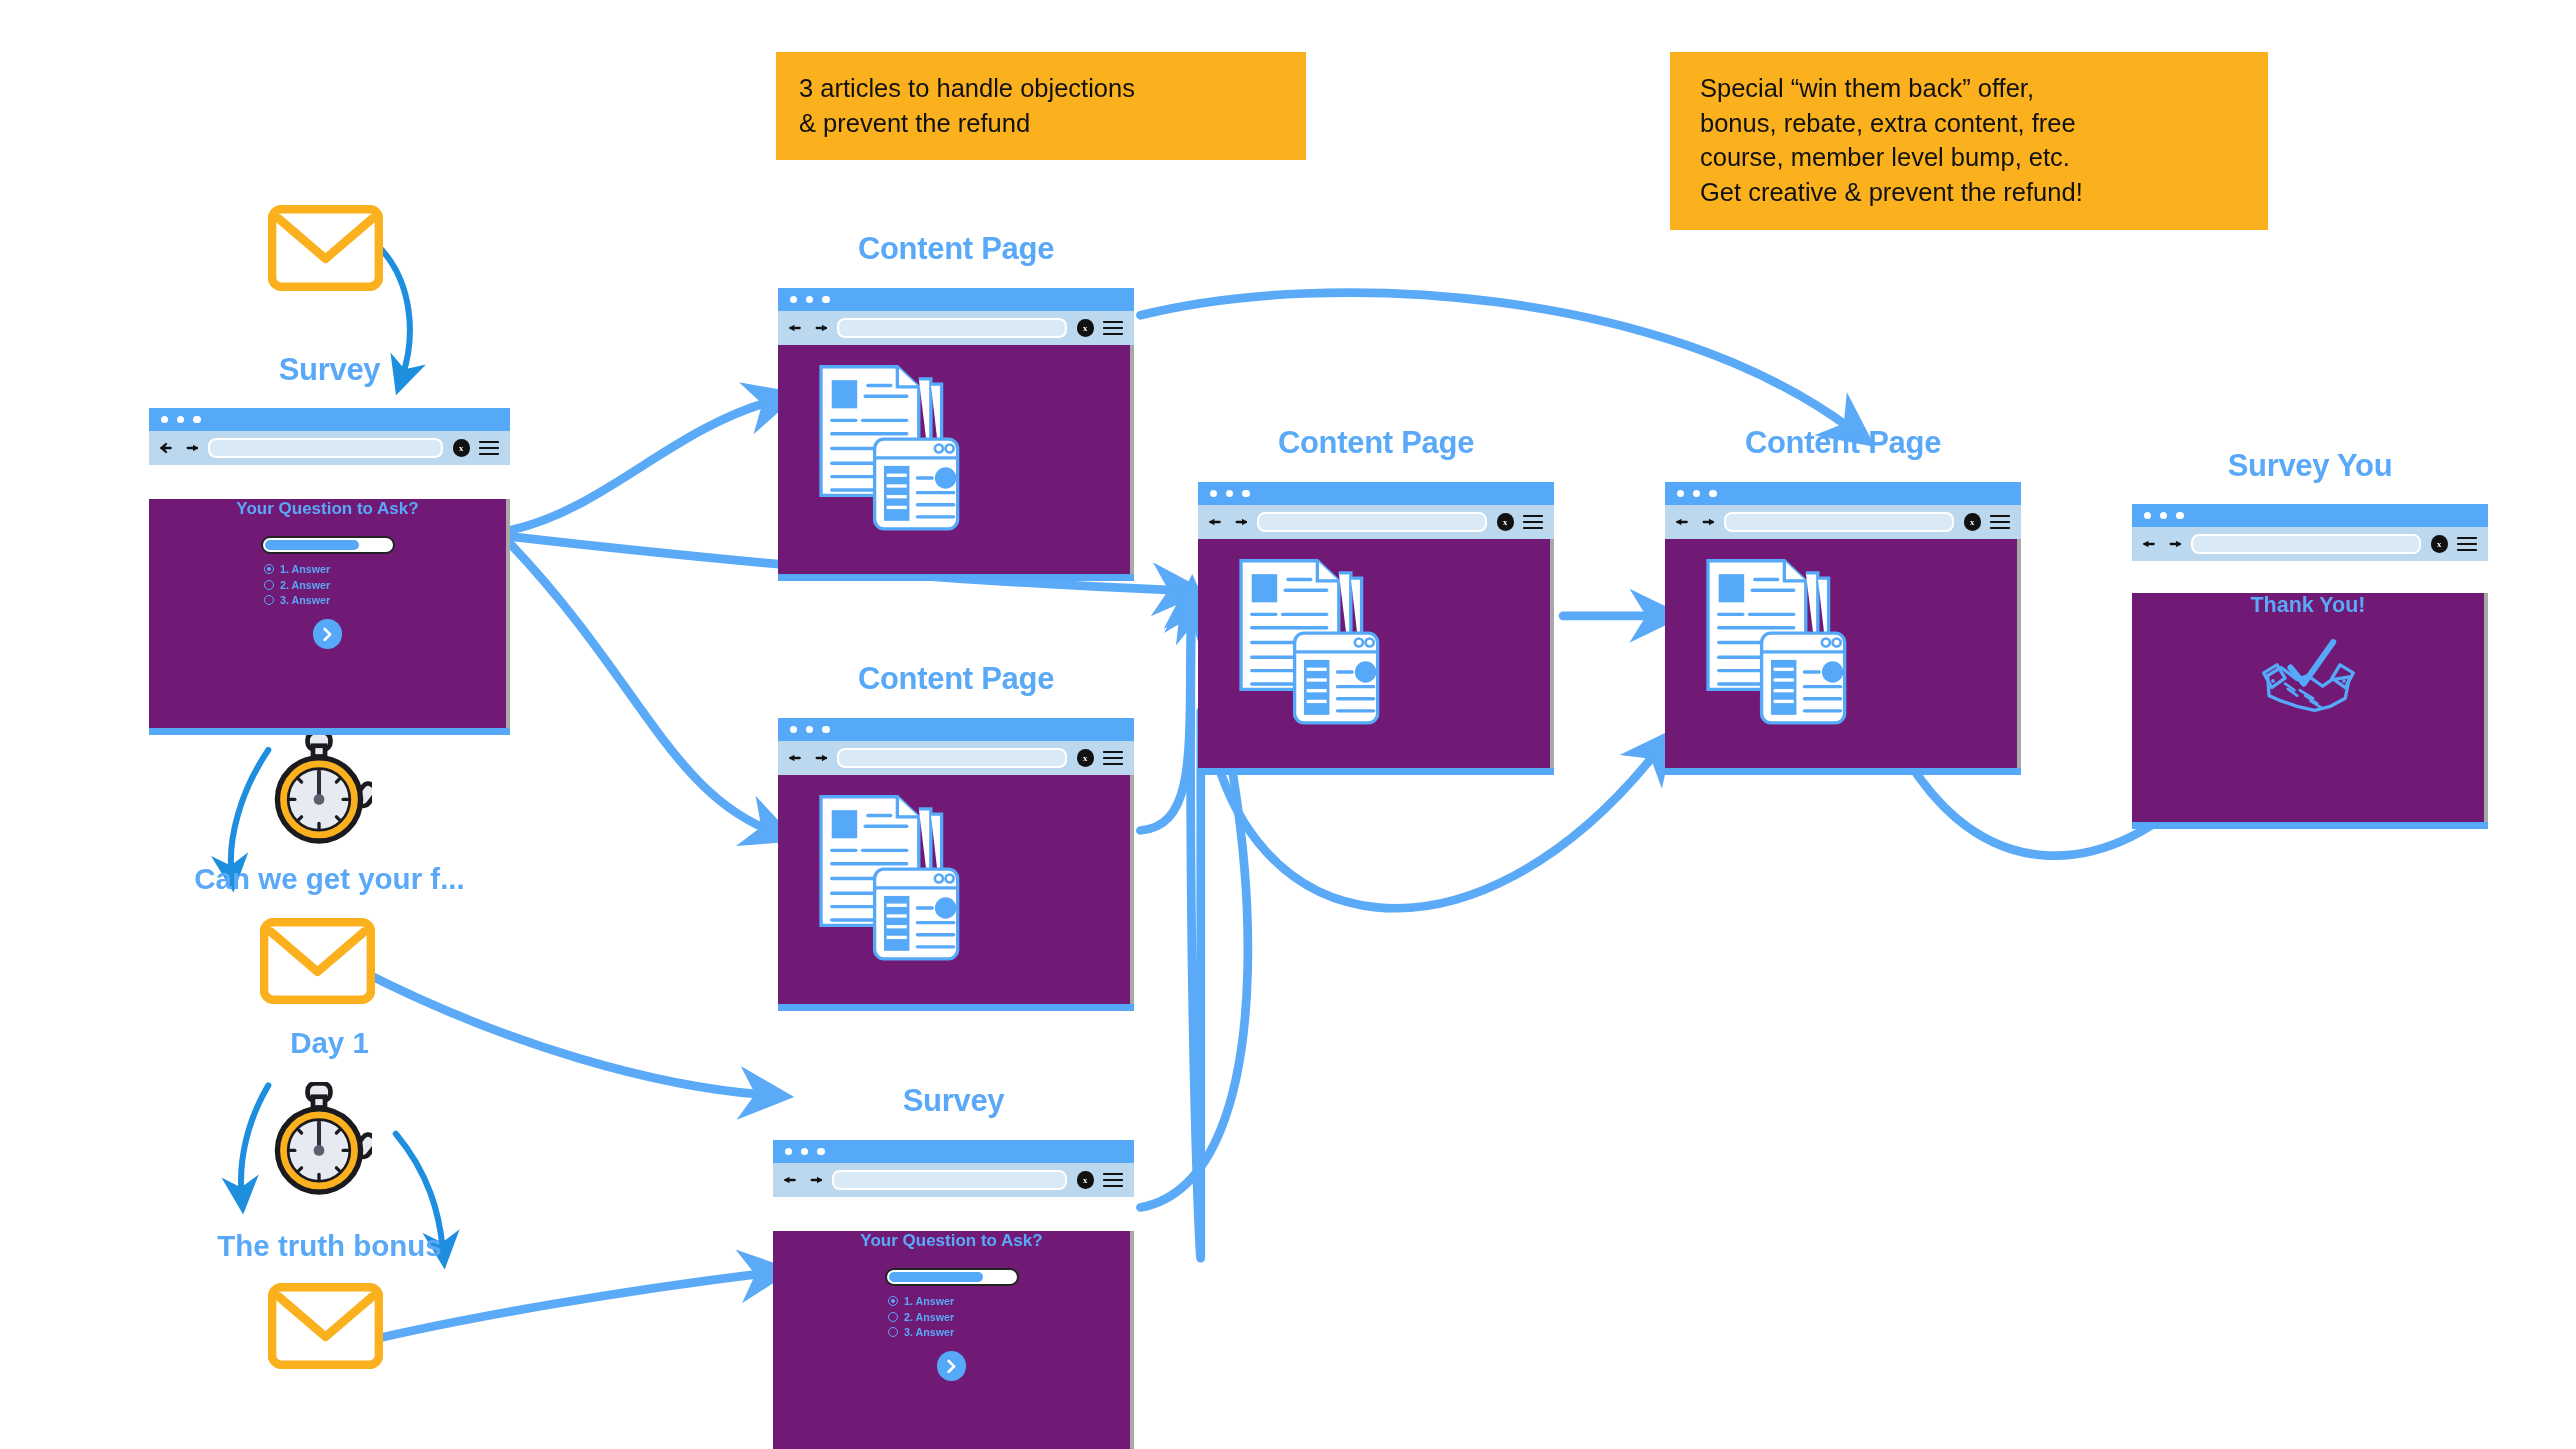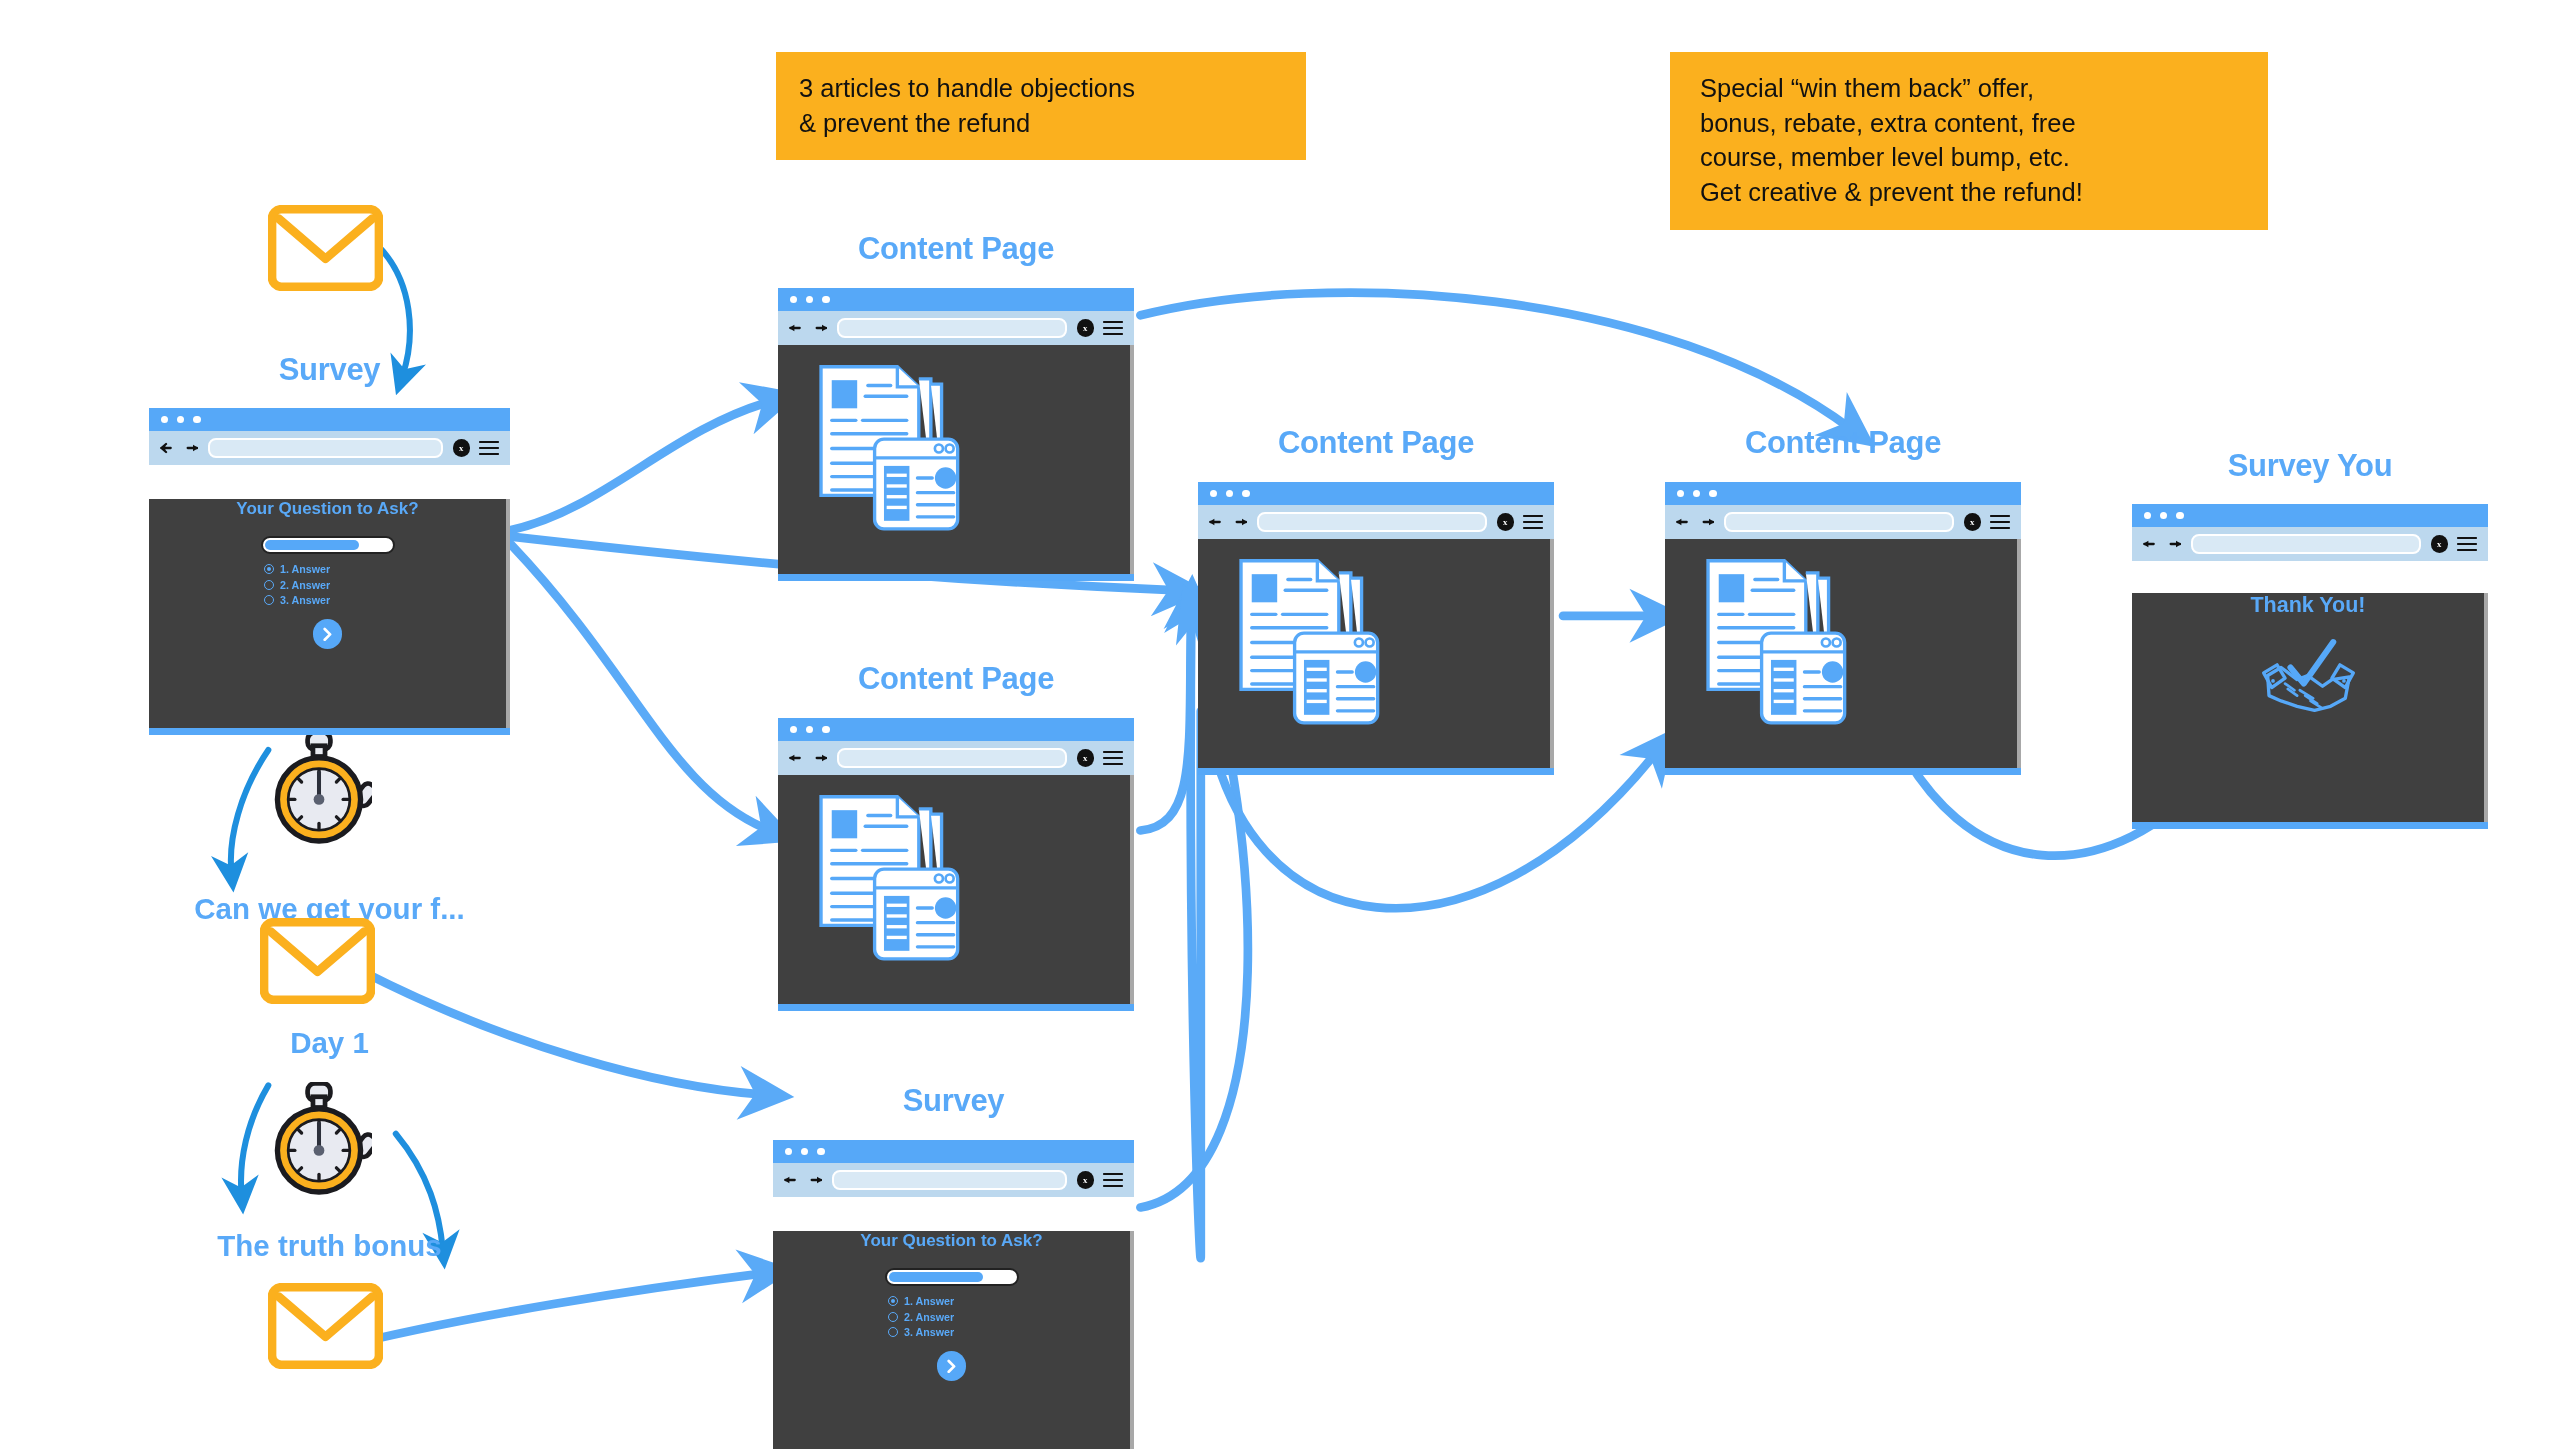--- a/index.html
+++ b/index.html
@@ -19,21 +19,21 @@
   .win .chrome-top{height:23px;background:#56A8F8;display:flex;align-items:center;padding-left:12px;gap:8.7px;}
   .win .dot{width:7.4px;height:7.4px;border-radius:50%;background:#fff;}
   .win .chrome-bar{height:34px;background:#BCD8EE;display:flex;align-items:center;padding:0 10.7px;gap:9.4px;}
   .win .navarrows{display:flex;align-items:center;gap:4px;flex:0 0 auto;}
   .win .urlbar{flex:1 1 auto;height:16px;border-radius:8px;background:#D9E9F5;border:2px solid #fff;}
   .win .xbtn{width:17.4px;height:17.4px;border-radius:50%;background:#111;color:#fff;font-size:8.7px;
              font-weight:700;display:flex;align-items:center;justify-content:center;flex:0 0 auto;
              font-family:"Liberation Serif",serif;}
   .win .burger{width:20px;flex:0 0 auto;display:flex;flex-direction:column;gap:3.4px;}
   .win .burger i{display:block;height:2.7px;background:#111;border-radius:0.7px;}
-  .win .body{position:relative;background:#404040;border-right:4.7px solid #A8A8A8;box-sizing:border-box;}
+  .win .body{position:relative;background:#701a75;border-right:4.7px solid #A8A8A8;box-sizing:border-box;}
   .win .footer{height:7.4px;background:#56A8F8;}
 
   
   .survey-q{color:#59A9F8;font-weight:700;text-align:center;}
   .pillbar{margin:0 auto;border:2px solid #222;border-radius:670px;background:#fff;
            display:flex;align-items:center;padding:2px;box-sizing:border-box;}
   .pillfill{height:100%;background:#56A8F8;border-radius:670px;}
   .answers{display:flex;flex-direction:column;align-items:flex-start;}
   .ans{display:flex;align-items:center;color:#59A9F8;font-weight:700;}
   .radio{border:1.3px solid #59A9F8;border-radius:50%;box-sizing:border-box;
@@ -143,21 +143,21 @@
         <line x1="115" y1="102" x2="123" y2="102"></line>
       <line x1="48" y1="71" x2="53" y2="76"></line>
         <line x1="105" y1="128" x2="110" y2="133"></line>
       <line x1="48" y1="133" x2="53" y2="128"></line>
         <line x1="105" y1="76" x2="110" y2="71"></line>
     </g>
     <line x1="79" y1="102" x2="79" y2="62" stroke="#2B2F3A" stroke-width="6" stroke-linecap="round"></line>
     <circle cx="79" cy="102" r="8" fill="#5A6070"></circle>
   </svg>
 
-  <div class="flow-label" style="left:149px;top:862px;width:361px;text-align:center;font-size:29.5px;margin-top:30px;">Can we get your f...</div>
+  <div class="flow-label" style="left:149px;top:862px;width:361px;text-align:center;font-size:29.5px;">Can we get your f...</div>
 
   <svg class="icon-abs" style="left:260px;top:918px;" width="115" height="86" viewBox="0 0 172 128">
     <rect x="6" y="6" width="160" height="116" rx="14" ry="14" fill="#fff" stroke="#FBB01E" stroke-width="13"></rect>
     <path d="M16,20 L86,80 L156,20" fill="none" stroke="#FBB01E" stroke-width="13" stroke-linecap="round" stroke-linejoin="round"></path>
   </svg>
 
   <div class="flow-label" style="left:149px;top:1026px;width:361px;text-align:center;font-size:29.5px;">Day 1</div>
 
   <svg class="icon-abs" style="left:266px;top:1082px;" width="106" height="114" viewBox="0 0 158 170">
     <rect x="62" y="2" width="34" height="26" rx="11" fill="#E8EAF1" stroke="#1B1B1F" stroke-width="7"></rect>

